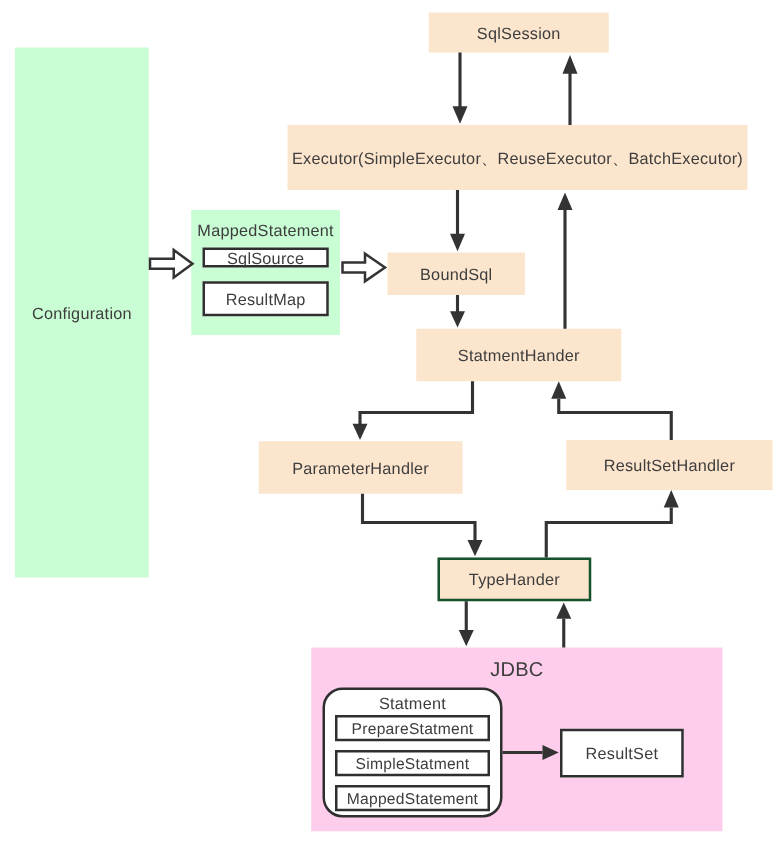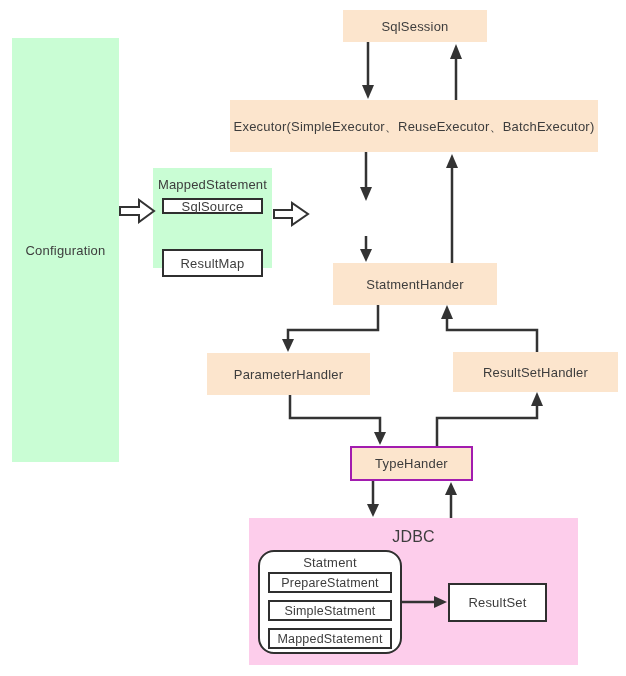--- a/index.html
+++ b/index.html
@@ -37,27 +37,27 @@
   .node-configuration   { left: 12px;  top: 38px;  width: 107px; height: 424px; }
   .node-sqlsession      { left: 343px; top: 10px;  width: 144px; height: 32px; }
   .node-executor        { left: 230px; top: 100px; width: 368px; height: 52px;
                           line-height: 19px; }
   .node-mappedstatement { left: 153px; top: 168px; width: 119px; height: 100px;
                           display: block; }
   .node-mappedstatement .group-title {
     display: block; text-align: center; margin-top: 9px; font-size: 13px;
   }
   .node-sqlsource { left: 9px;  top: 30px; width: 101px; height: 16px; font-size: 13px; }
-  .node-resultmap { left: 9px;  top: 81px; width: 101px; height: 28px; font-size: 13px; }
+  .node-resultmap { left: 9px;  top: 57px; width: 101px; height: 28px; font-size: 13px; }
   .node-boundsql        { left: 310px; top: 202px; width: 110px; height: 34px; }
   .node-statmenthander  { left: 333px; top: 263px; width: 164px; height: 42px; }
   .node-parameterhandler{ left: 207px; top: 353px; width: 163px; height: 42px; }
   .node-resultsethandler{ left: 453px; top: 352px; width: 165px; height: 40px; }
   .node-typehander      { left: 350px; top: 446px; width: 123px; height: 35px;
-                          background: #fce5cd; border: 2px solid #a21caf; }
+                          background: #fce5cd; border: 2px solid #14532d; }
   .node-jdbc            { left: 249px; top: 518px; width: 329px; height: 147px;
                           display: block; }
   .node-jdbc .group-title {
     display: block; text-align: center; margin-top: 10px; font-size: 16px;
   }
   .node-statment {
     left: 9px; top: 32px; width: 144px; height: 104px;
     border: 2px solid #2f2f2f; border-radius: 16px; background: #ffffff;
     display: block;
   }
@@ -95,20 +95,23 @@
   <div class="node green node-mappedstatement">
     <span class="group-title">MappedStatement</span>
     <div class="node bordered node-sqlsource">
       <span class="lbl">SqlSource</span>
     </div>
     <div class="node bordered node-resultmap">
       <span class="lbl">ResultMap</span>
     </div>
   </div>
 
+  <div class="node peach node-boundsql">
+    <span class="lbl">BoundSql</span>
+  </div>
 
   <div class="node peach node-statmenthander">
     <span class="lbl">StatmentHander</span>
   </div>
 
   <div class="node peach node-parameterhandler">
     <span class="lbl">ParameterHandler</span>
   </div>
 
   <div class="node peach node-resultsethandler">

